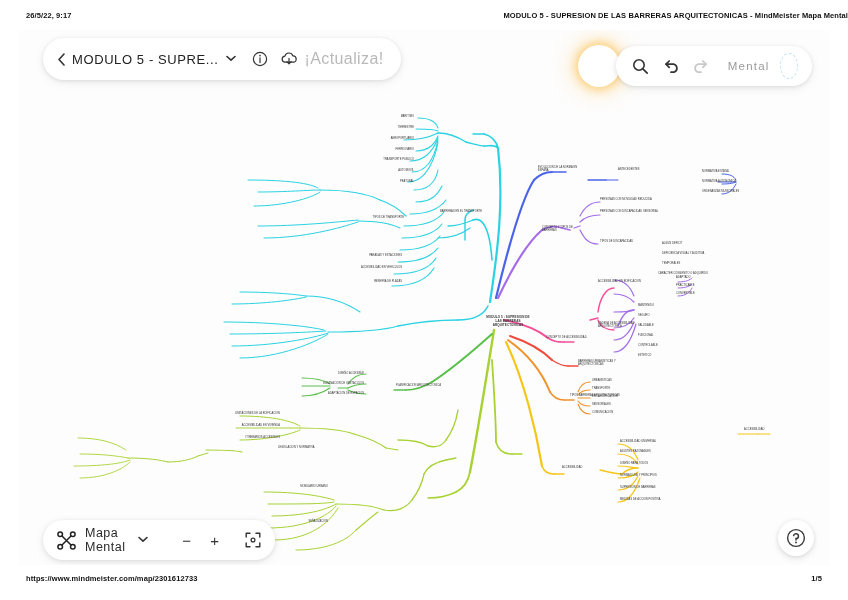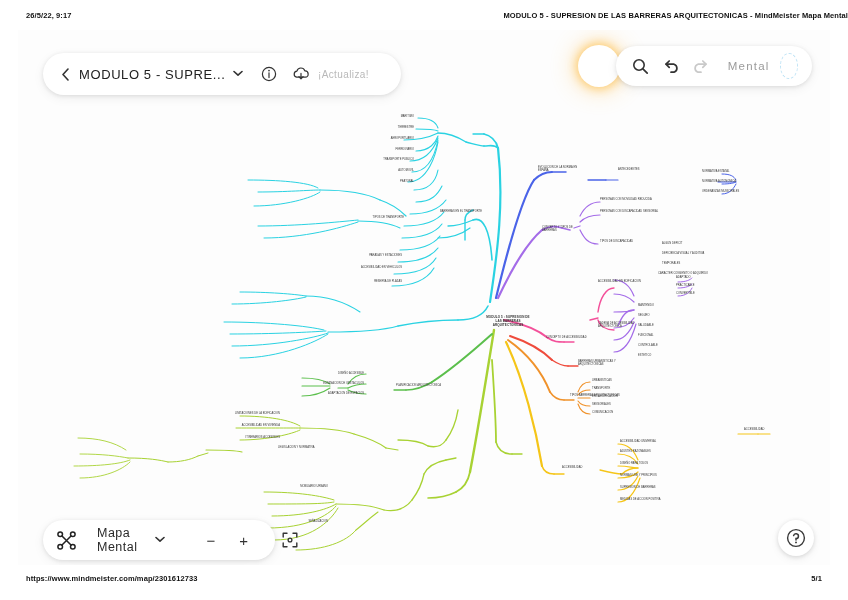--- a/index.html
+++ b/index.html
@@ -36,48 +36,48 @@
 
   
   .pill {
     position:absolute;
     background:#ffffff;
     border-radius:40px;
     box-shadow: 0 1px 4px rgba(0,0,0,.10), 0 3px 12px rgba(0,0,0,.06);
     display:flex; align-items:center;
   }
   .topbar-left {
-    left:25px; top:23px; width:358px; height:42px; padding:0 14px; gap:6px;
+    left:25px; top:8px; width:358px; height:42px; padding:0 14px; gap:6px;
   }
   .back-chevron { width:16px; height:16px; display:flex; align-items:center; justify-content:center;
     color:#333; font-size:15px; font-weight:700; cursor:pointer; }
   .doc-title {
     font-size:13px; color:#222; letter-spacing:.6px; font-weight:500; white-space:nowrap;
   }
   .caret { font-size:9px; color:#444; margin-left:2px; }
   .ic { width:20px; height:20px; display:inline-flex; align-items:center; justify-content:center; }
-  .update-label { margin-left:auto; margin-right:18px; font-size:10px; color:#b9b9b9; letter-spacing:.4px; }
+  .update-label { margin-left:auto; margin-right:18px; font-size:16px; color:#b9b9b9; letter-spacing:.4px; }
 
   
   .avatar-glow {
     position:absolute; right:212px; top:17px; width:38px; height:38px; border-radius:50%;
     background:#fff;
     box-shadow: 0 0 0 2px #fff, 0 0 10px 4px rgba(255,176,32,.55), 0 0 22px 8px rgba(255,190,70,.30);
   }
   .topbar-right {
     right:18px; top:16px; width:196px; height:40px; padding:0 14px; gap:0;
   }
   .tr-btn { width:30px; height:30px; display:flex; align-items:center; justify-content:center; cursor:pointer; }
   .invite-label { margin-left:18px; font-size:11.5px; color:#9b9b9b; letter-spacing:1.2px; }
   .dash-ring { margin-left:10px; width:26px; height:26px; border-radius:50%;
     border:1.5px dashed #bfe3f5; }
 
   
   .bottombar {
-    left:25px; top:490px; width:232px; height:40px; padding:0 14px; gap:12px;
+    left:25px; top:490px; width:232px; height:40px; padding:0 14px; gap:0;
   }
   .mode-label { font-size:12.5px; color:#2a2a2a; letter-spacing:.5px; margin-left:9px; }
   .zoom-btn { width:26px; height:26px; display:flex; align-items:center; justify-content:center;
     font-size:15px; color:#333; cursor:pointer; }
   .zoom-minus { margin-left:30px; }
   .zoom-plus { margin-left:12px; }
   .fit-btn { margin-left:22px; }
 
   .help-btn {
     position:absolute; right:16px; top:490px; width:36px; height:36px; border-radius:50%;
@@ -457,14 +457,14 @@
         <path d="M7.6 7.6 A2.45 2.45 0 1 1 10 10.6 L10 12.1" fill="none" stroke="#3a3a3a" stroke-width="1.5" stroke-linecap="round"></path>
         <circle cx="10" cy="14.4" r=".95" fill="#3a3a3a"></circle>
       </svg>
     </div>
 
   </div>
 </div>
 
 <div class="print-footer">
   <div class="pf-url">https://www.mindmeister.com/map/2301612733</div>
-  <div class="pf-page">5/1</div>
+  <div class="pf-page">1/5</div>
 </div>
 
 </body></html>

